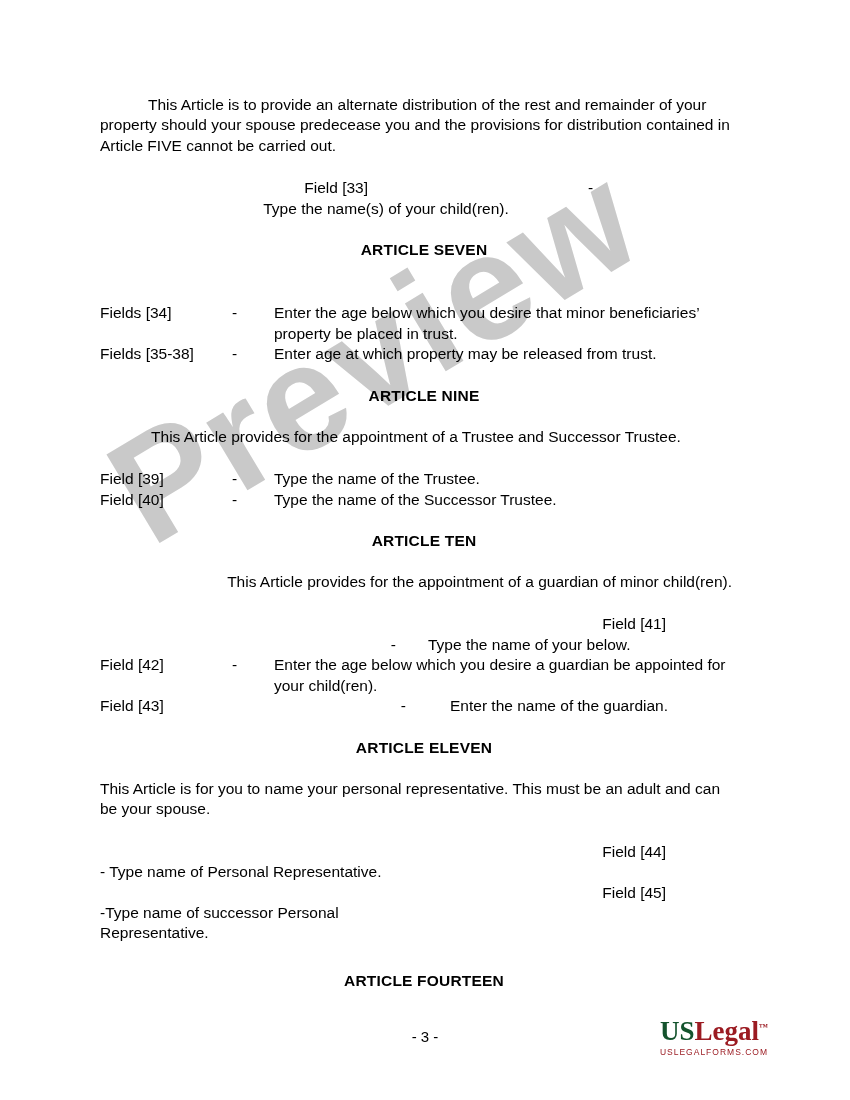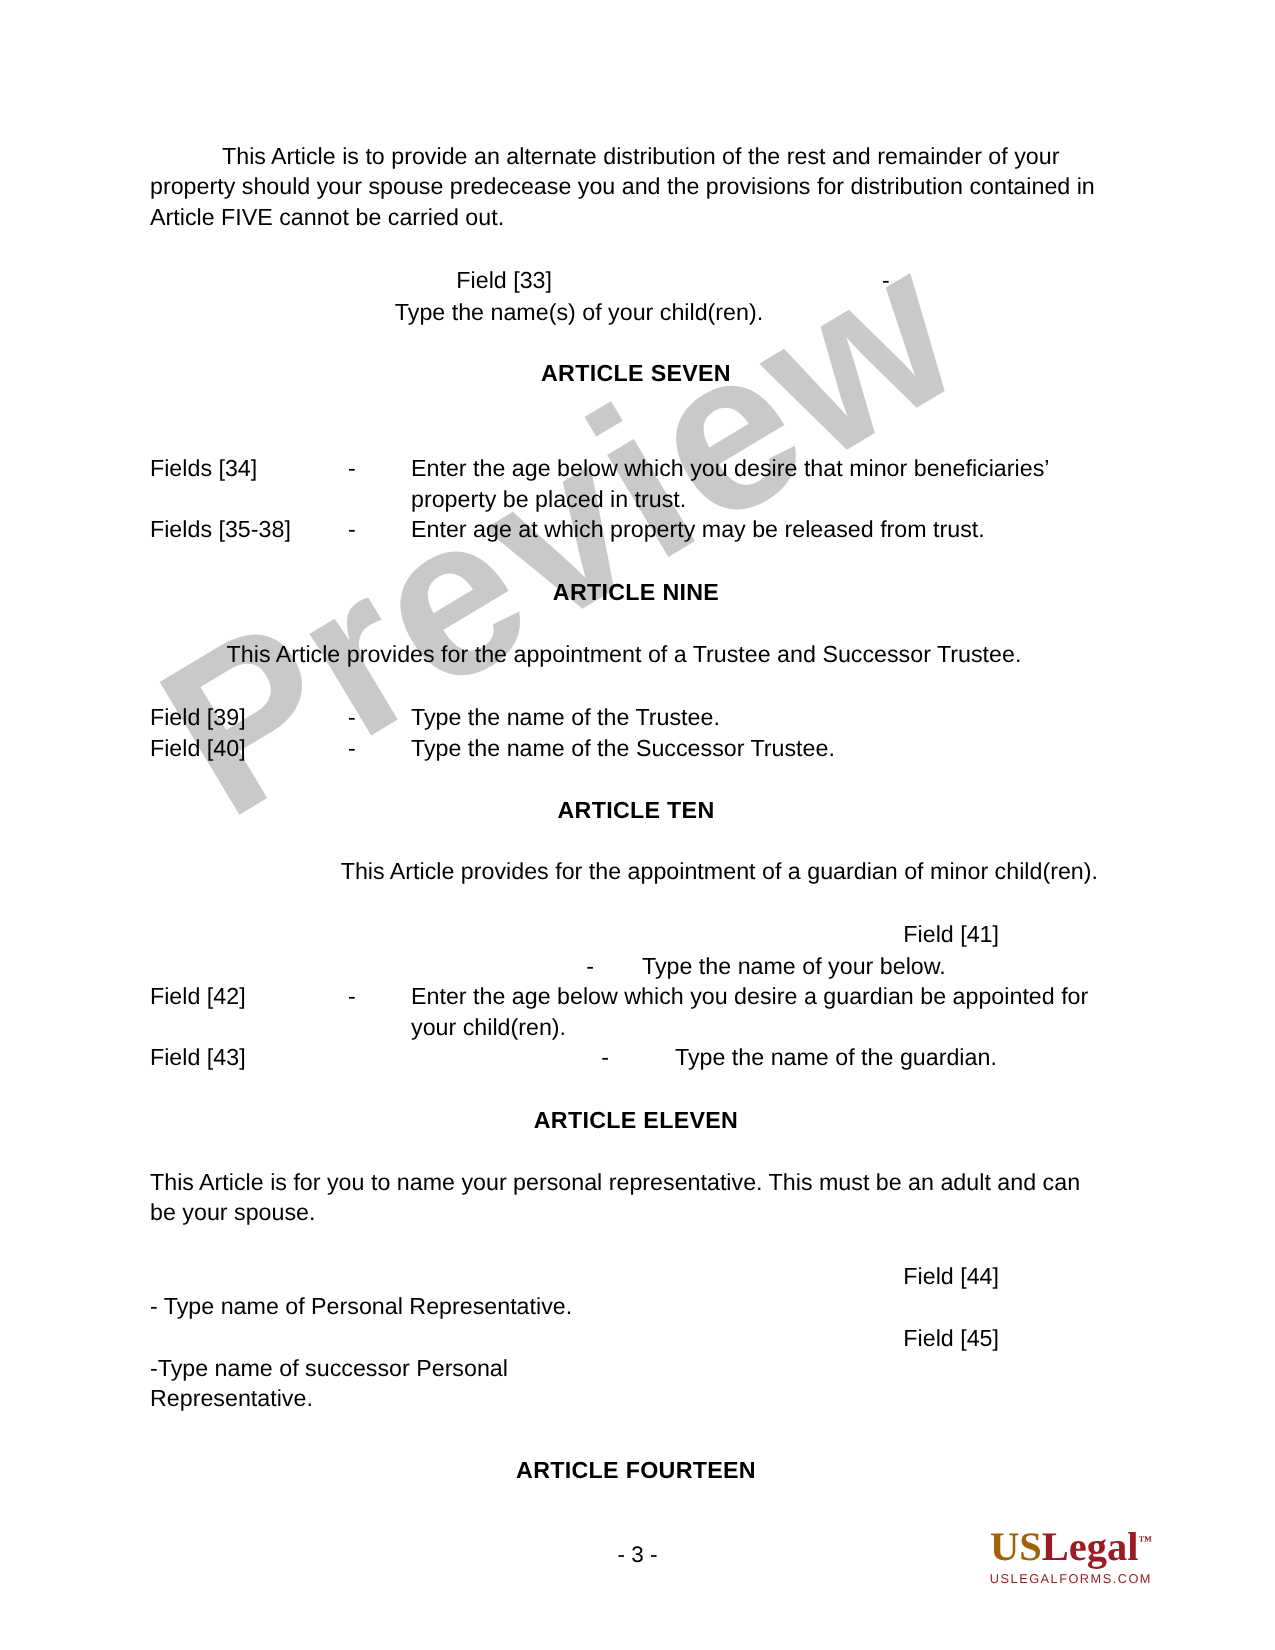--- a/index.html
+++ b/index.html
@@ -110,21 +110,21 @@
     z-index: 3;
   }
   .logo-main {
     font-family: "Liberation Serif", serif;
     font-size: 27px;
     font-weight: bold;
     color: #9b1b22;
     letter-spacing: 0px;
     line-height: 1;
   }
-  .logo-main .us { color: #a16207; }
+  .logo-main .us { color: #14532d; }
   .logo-tm {
     font-size: 9px;
     vertical-align: super;
   }
   .logo-sub {
     font-family: "Liberation Sans", sans-serif;
     font-size: 8.5px;
     color: #9b1b22;
     letter-spacing: 1px;
     margin-top: 2px;
@@ -234,21 +234,21 @@
         <td class="c-text">Enter the age below which you desire a guardian be appointed for your child(ren).</td>
       </tr>
     </tbody>
       </table>
 
     <table class="rows">
       <tbody>
           <tr>
         <td style="width:132px;">Field [43]</td>
         <td style="width:174px; text-align:right;">-</td>
-        <td style="padding-left:44px;">Type the name of the guardian.</td>
+        <td style="padding-left:44px;">Enter the name of the guardian.</td>
       </tr>
     </tbody>
       </table>
 
     <div class="spacer-md"></div>
 
     <div class="heading">ARTICLE ELEVEN</div>
 
     <div class="spacer-md"></div>
 

